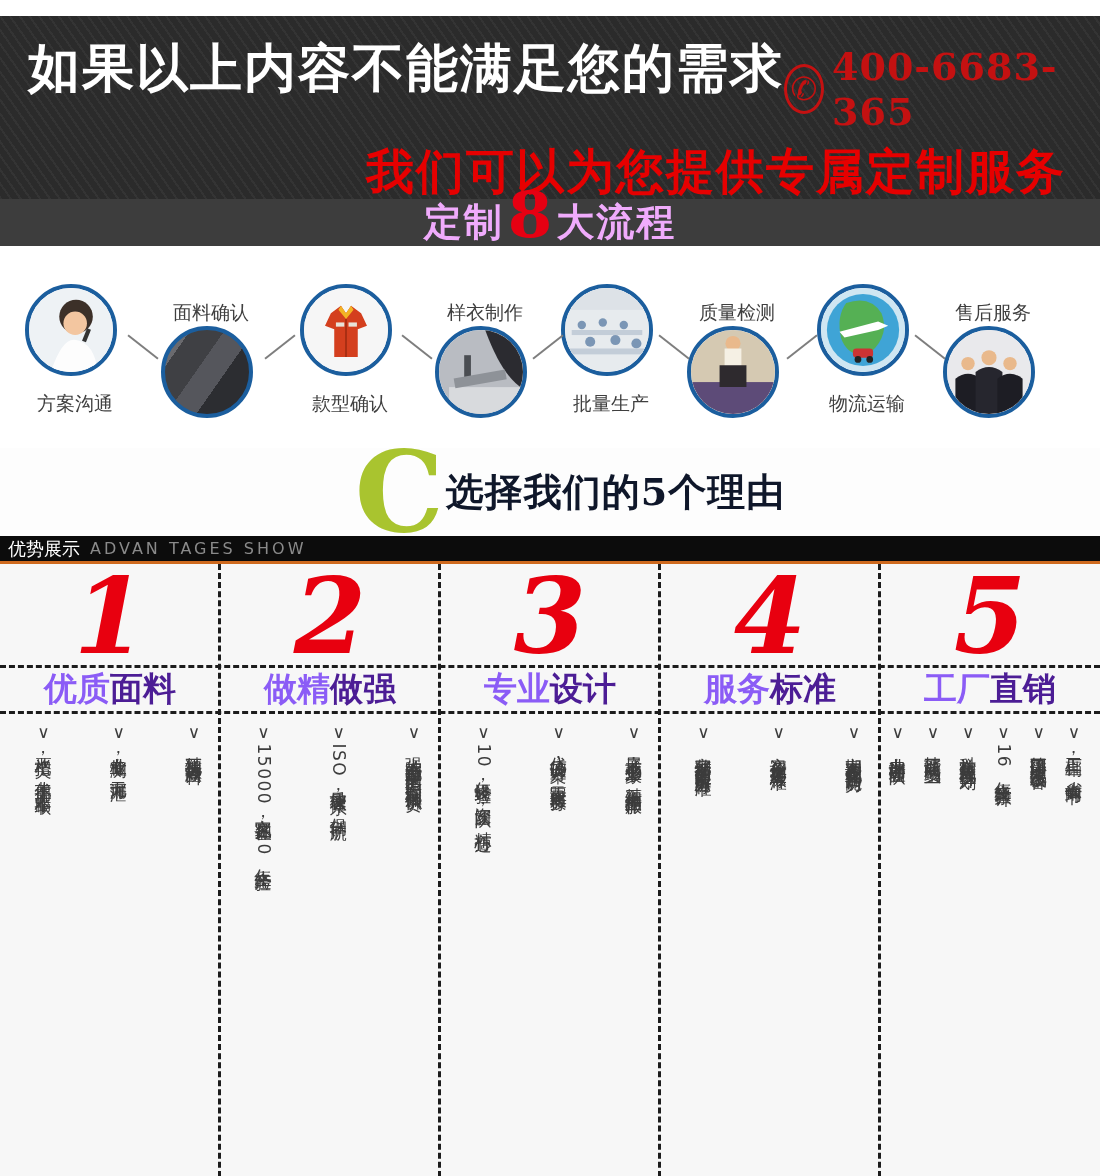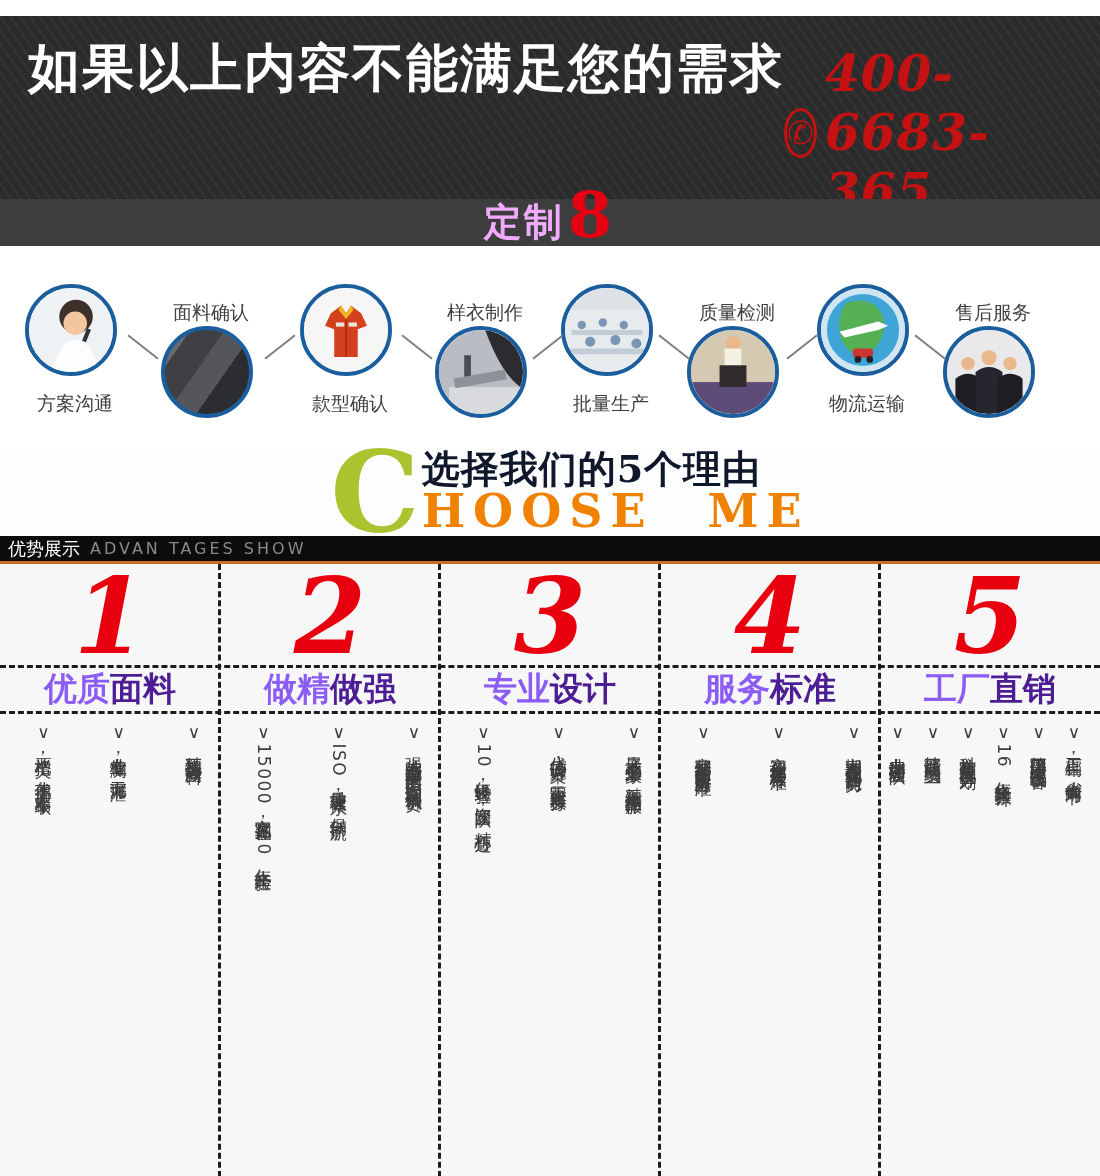--- a/index.html
+++ b/index.html
@@ -13,21 +13,21 @@
     overflow:hidden;
   }
   .banner-row1 { display:flex; justify-content:space-between; align-items:flex-start; padding:20px 30px 0 28px; }
   .banner-title { color:#ffffff; font-size:52px; font-weight:bold; letter-spacing:2px; line-height:1.25; white-space:nowrap; }
   .phone-wrap { display:flex; align-items:center; gap:8px; margin-top:8px; }
   .phone-icon {
     width:50px; height:50px; border:3px solid #c41111; border-radius:50%;
     color:#c41111; font-size:32px; line-height:44px; text-align:center; display:inline-block;
     font-family:"DejaVu Sans", sans-serif;
   }
-  .phone-number { color:#c41111; font-size:50px; font-weight:bold; font-family:"DejaVu Serif", serif; letter-spacing:1px;font-style:italic; }
+  .phone-number { color:#c41111; font-size:38px; font-weight:bold; font-family:"DejaVu Serif", serif; letter-spacing:1px; }
   .banner-sub { color:#e60000; font-size:48px; font-weight:bold; letter-spacing:2px; text-align:right; padding-right:34px; margin-top:6px; white-space:nowrap; }
 
   
   .process-bar { height:47px; background:#3d3d3d; display:flex; justify-content:center; align-items:center; overflow:visible; position:relative; z-index:2; }
   .process-bar .pb-txt { color:#f0abfc; font-size:38px; font-weight:bold; letter-spacing:2px; }
   .process-bar .pb-num { color:#e60012; font-size:64px; font-weight:800; line-height:0.8; margin:0 4px; position:relative; top:-8px; font-family:"DejaVu Serif", serif; }
 
   
   .flow { position:relative; height:202px; background:#fff; }
   .step-circle { position:absolute; width:92px; height:92px; border:4px solid #1b5e9e; border-radius:50%; overflow:hidden; background:#fff; }
@@ -79,20 +79,21 @@
         <span class="phone-icon">✆</span>
         <span class="phone-number">400-6683-365</span>
       </div>
     </div>
     <div class="banner-sub">我们可以为您提供专属定制服务</div>
   </header>
 
   <div class="process-bar">
     <span class="pb-txt">定制</span>
     <span class="pb-num">8</span>
+    <span class="pb-txt">大流程</span>
   </div>
 
   <section class="flow">
 
     <div class="step-circle" style="left:25px; top:38px;">
       <svg viewBox="0 0 100 100">
         <rect width="100" height="100" fill="#eef2f5"></rect>
         <circle cx="56" cy="34" r="20" fill="#3c3028"></circle>
         <circle cx="55" cy="42" r="14" fill="#f3c6a0"></circle>
         <path d="M26 100 Q40 58 56 62 Q78 66 82 100 Z" fill="#fdfdfd"></path>
@@ -190,21 +191,20 @@
     <div class="conn up" style="left:529px;"></div>
     <div class="conn down" style="left:655px;"></div>
     <div class="conn up" style="left:783px;"></div>
     <div class="conn down" style="left:911px;"></div>
   </section>
 
   <section class="choose">
     <span class="choose-letter">C</span>
     <span class="choose-right">
       <span class="choose-cn">选择我们的5个理由</span>
-      <span class="choose-en">HOOSE ME</span>
     </span>
   </section>
 
   <div class="adv-bar">
     <span class="adv-cn">优势展示</span>
     <span class="adv-en">ADVAN TAGES SHOW</span>
   </div>
 
   <section class="reasons">
     <div class="vsep vsep1"></div>

